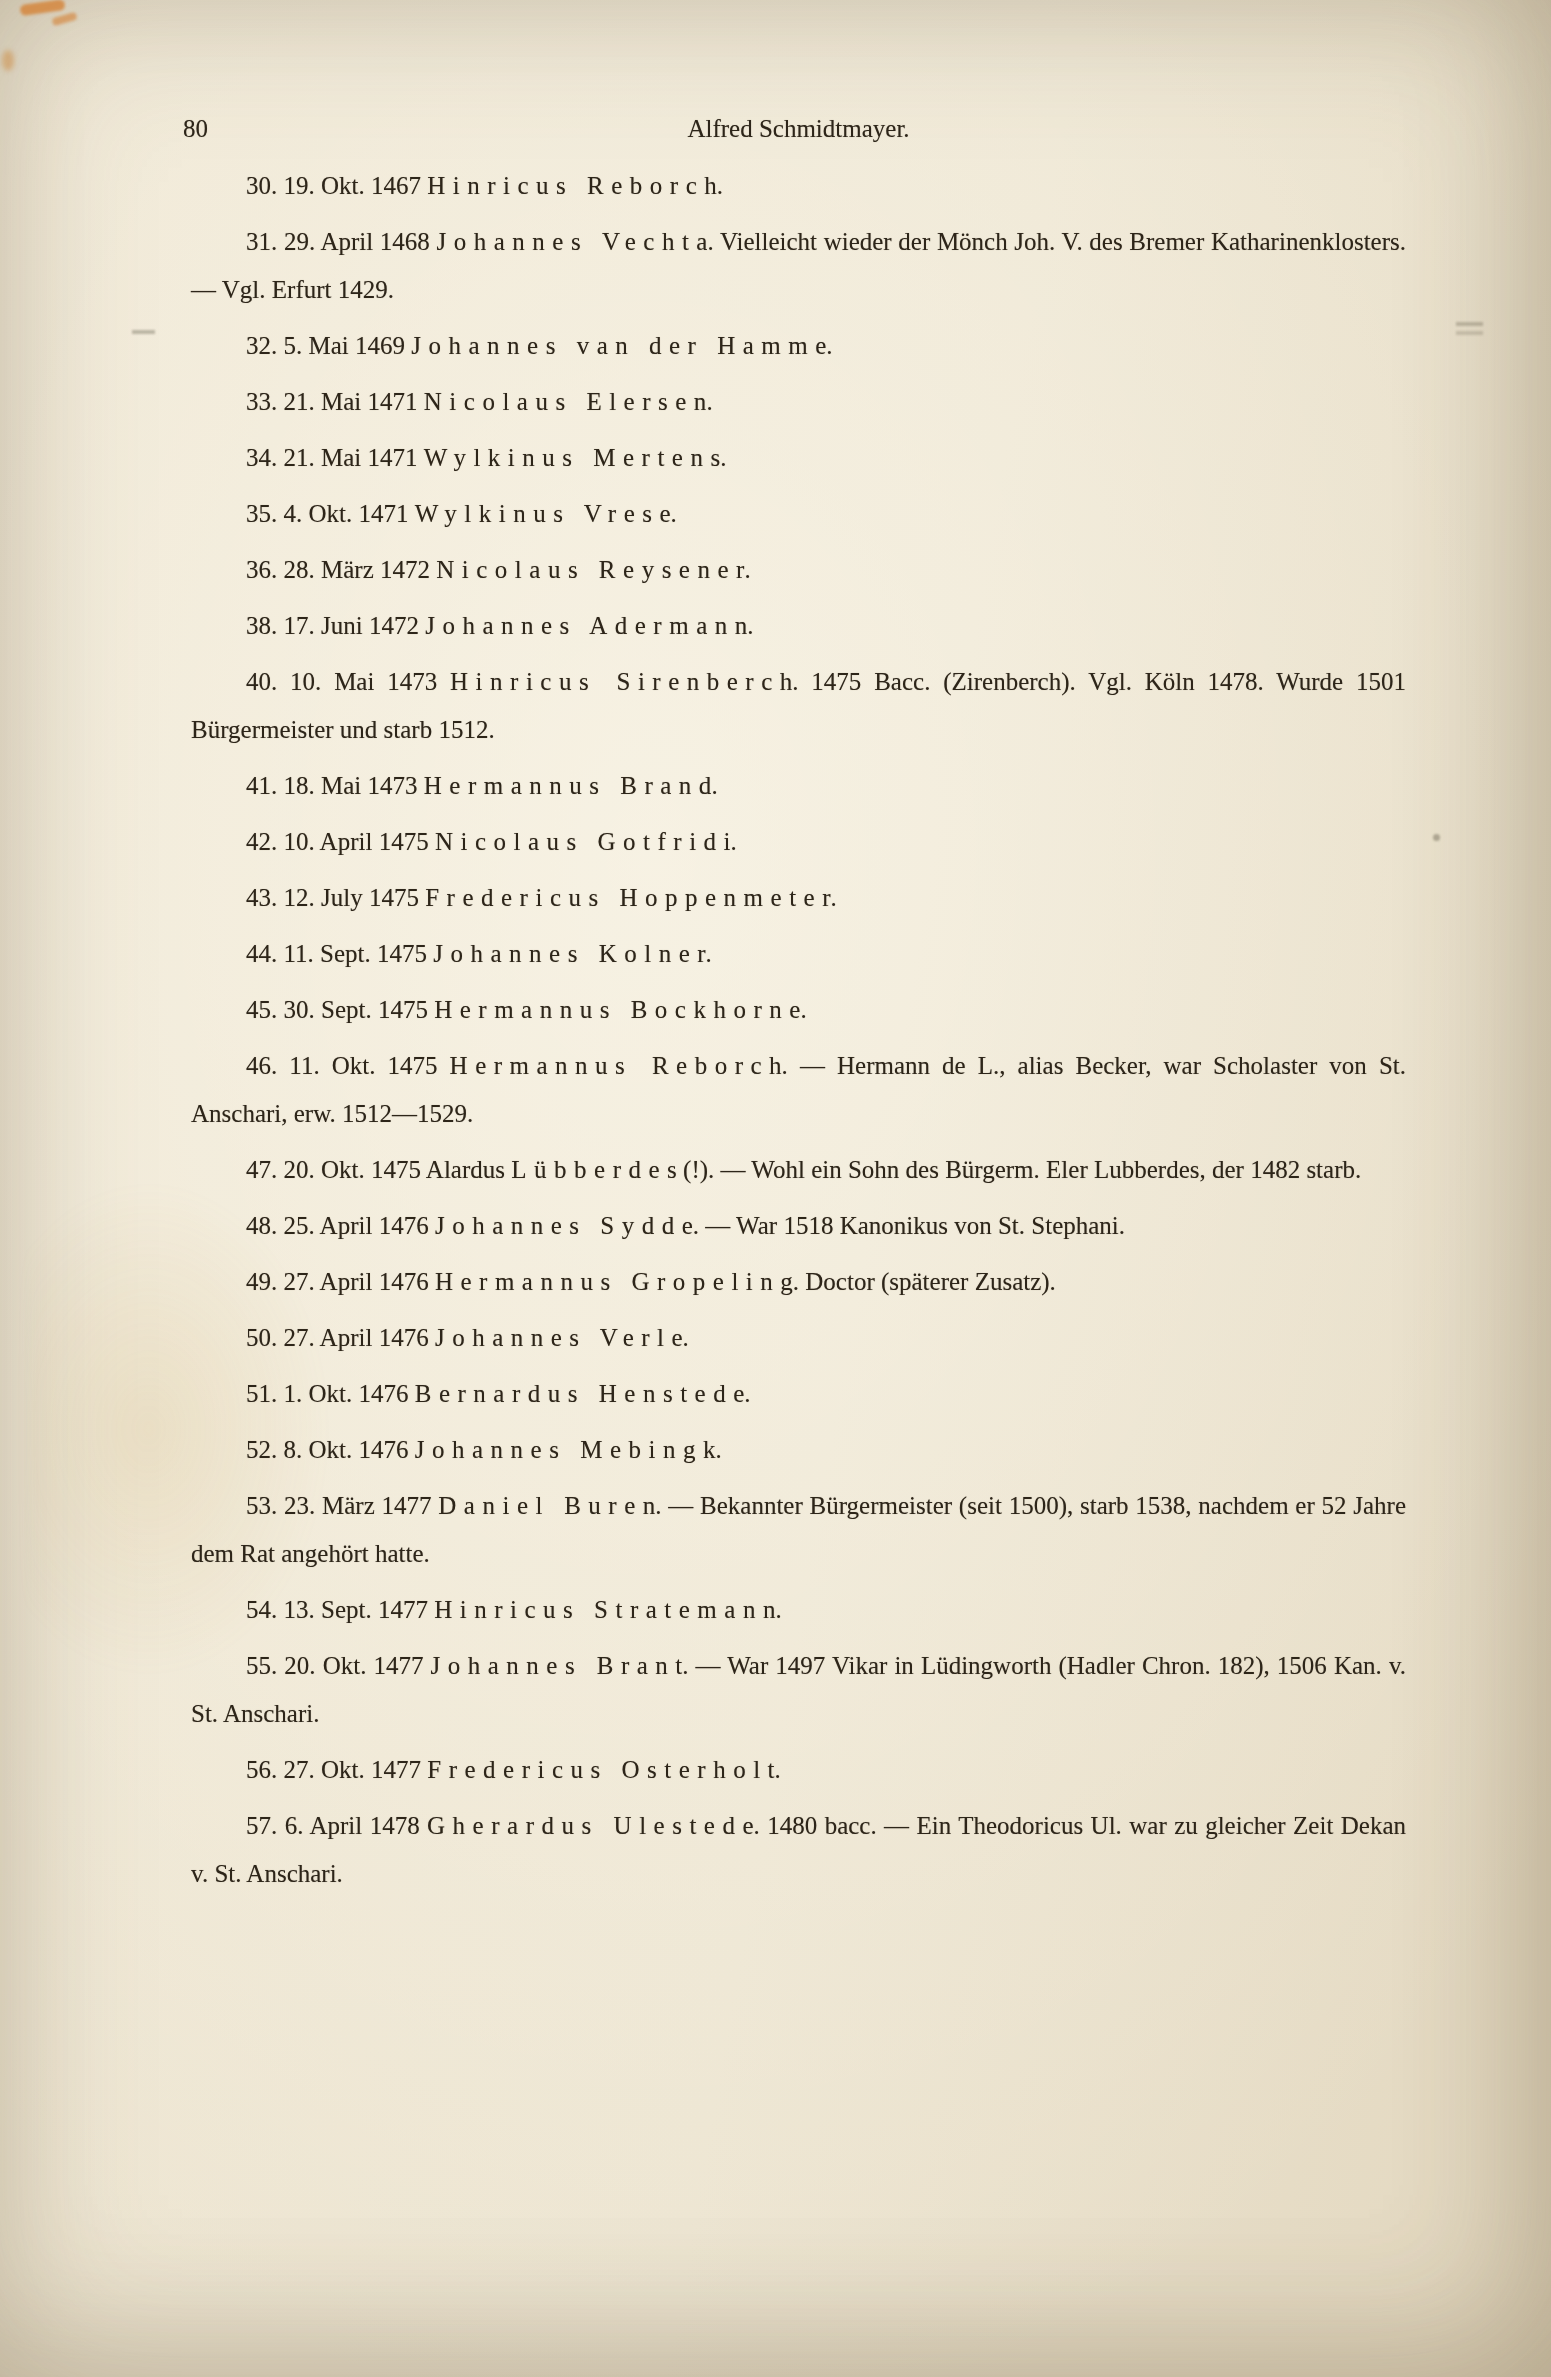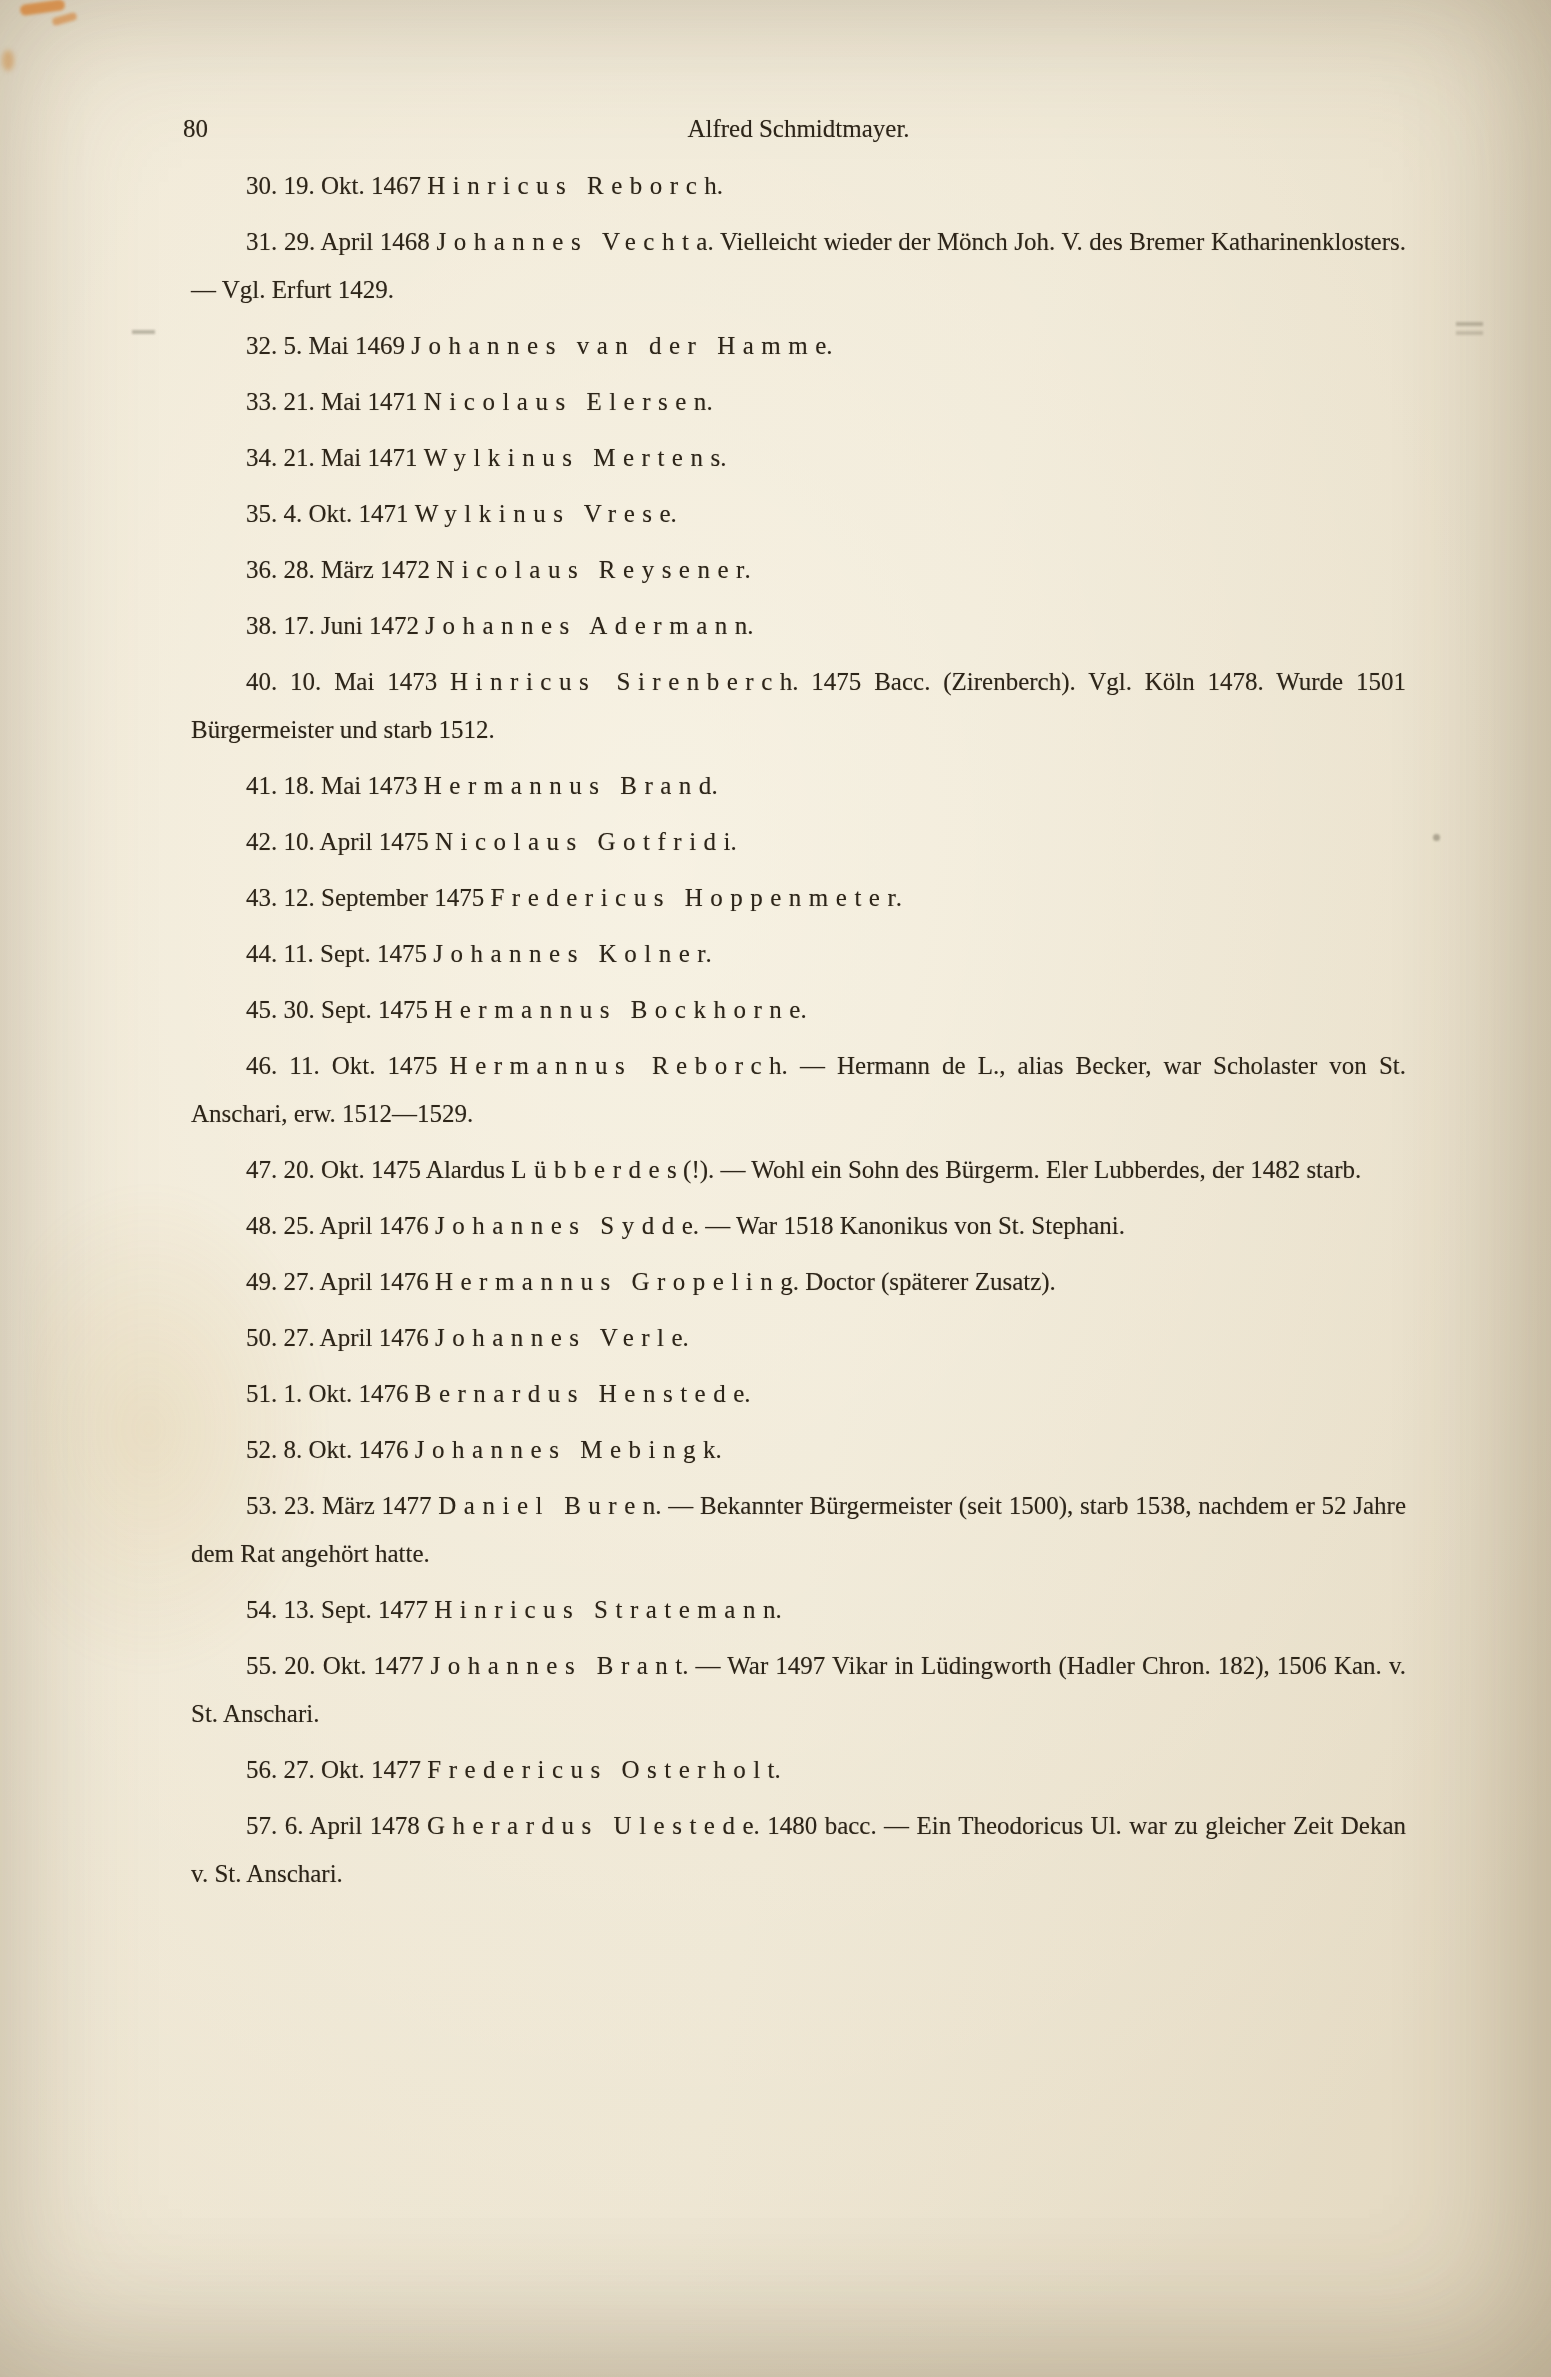--- a/index.html
+++ b/index.html
@@ -60,21 +60,21 @@
         <p><span class="plain">31. 29. April 1468 </span><span class="sperr">Johannes Vechta</span><span class="plain">. Vielleicht wieder der Mönch Joh. V. des Bremer Katharinenklosters. — Vgl. Erfurt 1429.</span></p>
         <p><span class="plain">32. 5. Mai 1469 </span><span class="sperr">Johannes van der Hamme</span><span class="plain">.</span></p>
         <p><span class="plain">33. 21. Mai 1471 </span><span class="sperr">Nicolaus Elersen</span><span class="plain">.</span></p>
         <p><span class="plain">34. 21. Mai 1471 </span><span class="sperr">Wylkinus Mertens</span><span class="plain">.</span></p>
         <p><span class="plain">35. 4. Okt. 1471 </span><span class="sperr">Wylkinus Vrese</span><span class="plain">.</span></p>
         <p><span class="plain">36. 28. März 1472 </span><span class="sperr">Nicolaus Reysener</span><span class="plain">.</span></p>
         <p><span class="plain">38. 17. Juni 1472 </span><span class="sperr">Johannes Adermann</span><span class="plain">.</span></p>
         <p><span class="plain">40. 10. Mai 1473 </span><span class="sperr">Hinricus Sirenberch</span><span class="plain">. 1475 Bacc. (Zirenberch). Vgl. Köln 1478. Wurde 1501 Bürgermeister und starb 1512.</span></p>
         <p><span class="plain">41. 18. Mai 1473 </span><span class="sperr">Hermannus Brand</span><span class="plain">.</span></p>
         <p><span class="plain">42. 10. April 1475 </span><span class="sperr">Nicolaus Gotfridi</span><span class="plain">.</span></p>
-        <p><span class="plain">43. 12. September 1475 </span><span class="sperr">Fredericus Hoppenmeter</span><span class="plain">.</span></p>
+        <p><span class="plain">43. 12. July 1475 </span><span class="sperr">Fredericus Hoppenmeter</span><span class="plain">.</span></p>
         <p><span class="plain">44. 11. Sept. 1475 </span><span class="sperr">Johannes Kolner</span><span class="plain">.</span></p>
         <p><span class="plain">45. 30. Sept. 1475 </span><span class="sperr">Hermannus Bockhorne</span><span class="plain">.</span></p>
         <p><span class="plain">46. 11. Okt. 1475 </span><span class="sperr">Hermannus Reborch</span><span class="plain">. — Hermann de L., alias Becker, war Scholaster von St. Anschari, erw. 1512—1529.</span></p>
         <p><span class="plain">47. 20. Okt. 1475 Alardus </span><span class="sperr">Lübberdes</span><span class="plain"> (!). — Wohl ein Sohn des Bürgerm. Eler Lubberdes, der 1482 starb.</span></p>
         <p><span class="plain">48. 25. April 1476 </span><span class="sperr">Johannes Sydde</span><span class="plain">. — War 1518 Kanonikus von St. Stephani.</span></p>
         <p><span class="plain">49. 27. April 1476 </span><span class="sperr">Hermannus Gropeling</span><span class="plain">. Doctor (späterer Zusatz).</span></p>
         <p><span class="plain">50. 27. April 1476 </span><span class="sperr">Johannes Verle</span><span class="plain">.</span></p>
         <p><span class="plain">51. 1. Okt. 1476 </span><span class="sperr">Bernardus Henstede</span><span class="plain">.</span></p>
         <p><span class="plain">52. 8. Okt. 1476 </span><span class="sperr">Johannes Mebingk</span><span class="plain">.</span></p>
         <p><span class="plain">53. 23. März 1477 </span><span class="sperr">Daniel Buren</span><span class="plain">. — Bekannter Bürgermeister (seit 1500), starb 1538, nachdem er 52 Jahre dem Rat angehört hatte.</span></p>

